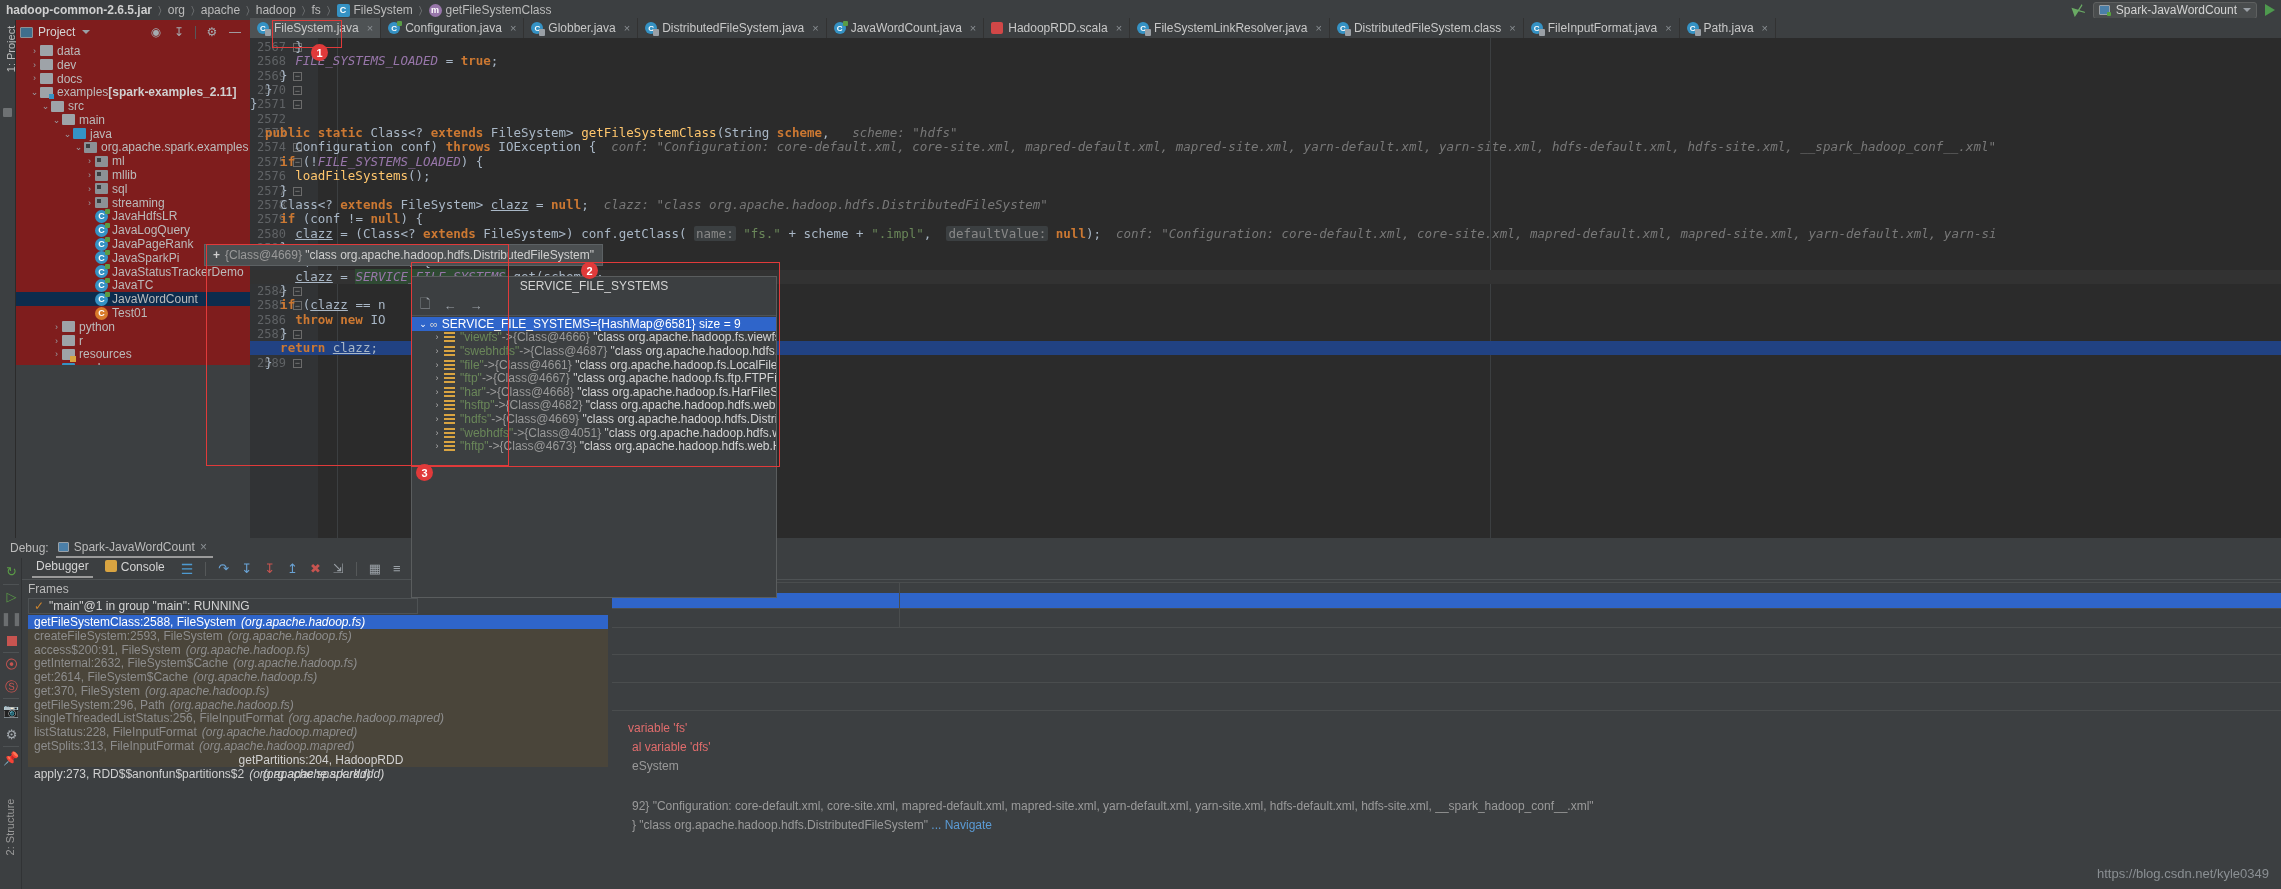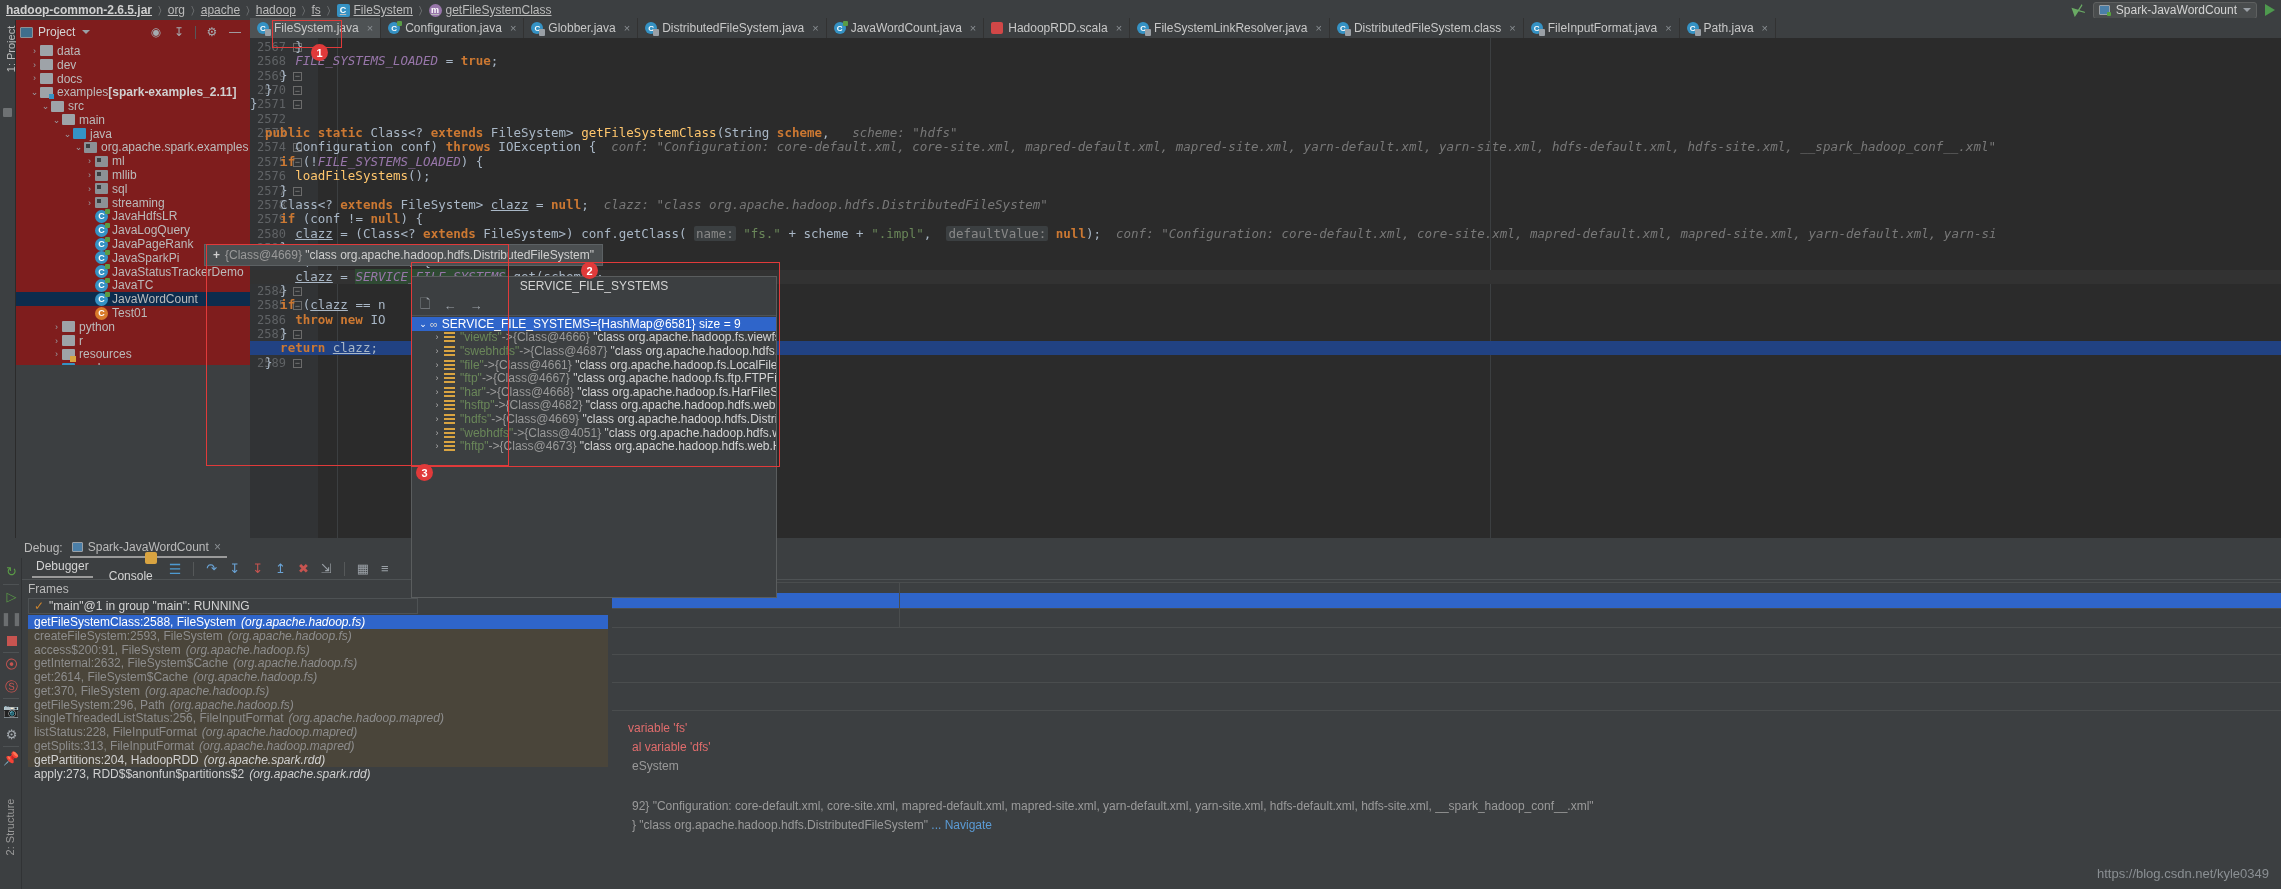--- a/index.html
+++ b/index.html
@@ -10,21 +10,21 @@
     font-size:12px; color:#bbbbbb;
     -webkit-font-smoothing:antialiased;
   }
   #root { position:relative; width:2281px; height:889px; }
 
   
   .topbar {
     position:absolute; left:0; top:0; width:2281px; height:20px;
     background:#3c3f41; display:flex; align-items:center; padding-left:6px;
   }
-  .crumb { display:flex; align-items:center; font-size:12px; color:#bbbbbb; white-space:nowrap;text-decoration:underline; }
+  .crumb { display:flex; align-items:center; font-size:12px; color:#bbbbbb; white-space:nowrap; }
   .crumb.bold { font-weight:bold; color:#cfcfcf; }
   .crumb-sep { color:#6e7173; margin:0 6px; font-size:11px; }
   .crumb-ico {
     display:inline-flex; align-items:center; justify-content:center;
     width:13px; height:13px; border-radius:2px; margin-right:4px;
     font-size:9px; font-weight:bold; color:#fff;
   }
   .ico-class { background:#3592c4; }
   .ico-method { background:#9876aa; border-radius:50%; }
 
@@ -177,21 +177,21 @@
   .parrow.root { color:#fff; }
   .mapico { width:11px;height:10px;flex:0 0 11px; margin-right:5px; display:flex; flex-direction:column; justify-content:space-between;}
   .mapico i { display:block; height:2px; background:#d9a441; }
   .chainico { color:#d4d4d4; margin-right:5px; font-size:11px; letter-spacing:-1px;}
   .key { color:#6a8759; }
   .grey { color:#9a9a9a; }
   .val { color:#d4d4d4; }
 
   
   .debugpanel { position:absolute; left:0; top:538px; width:2281px; height:351px; background:#3c3f41; }
-  .dbg-head { height:20px; display:flex; align-items:center; padding-left:24px; gap:7px; font-size:12px; }
+  .dbg-head { height:20px; display:flex; align-items:center; padding-left:10px; gap:7px; font-size:12px; }
   .dbg-tabname { display:flex;align-items:center;gap:5px; border-bottom:2px solid #9a9a9a; height:20px; padding:0 6px 0 2px;}
   .dbg-toolbar {
     position:absolute; left:22px; top:20px; right:0; height:22px;
     display:flex; align-items:center; gap:12px; padding-left:10px;
     border-bottom:1px solid #4e5254;
   }
   .dbg-tab { font-size:12px; color:#d4d4d4; padding:0 4px 3px 4px; }
   .dbg-tab.active { border-bottom:2px solid #9a9a9a; }
   .dbg-sep { width:1px; height:14px; background:#555859; }
   .vertrail { position:absolute; left:0; top:20px; width:22px; height:331px; background:#3c3f41; border-right:1px solid #313335; }
@@ -620,21 +620,21 @@
       <span class="vrail-div" style="top:140px"></span>
       <span class="vrail-ico" style="top:145px;color:#a5abb0;">📷</span>
       <span class="vrail-ico" style="top:169px;color:#a5abb0;">⚙</span>
       <span class="vrail-div" style="top:188px"></span>
       <span class="vrail-ico" style="top:193px;color:#9aa0a6;">📌</span>
       <span class="rail-label2" style="position:absolute;top:262px;left:-24px;">2: Structure</span>
     </div>
 
     <div class="dbg-toolbar">
       <span class="dbg-tab active">Debugger</span>
-      <span style="display:flex;align-items:flex-end;gap:5px;flex-direction:column;">
+      <span style="display:flex;align-items:flex-start;">
         <span style="width:12px;height:12px;background:#d9a441;border-radius:2px;display:inline-block"></span>
         <span class="dbg-tab">Console</span>
       </span>
       <span style="color:#4e9ad1;font-size:14px">☰</span>
       <span class="dbg-sep"></span>
       <span style="color:#6aa3d5;font-size:13px">↷</span>
       <span style="color:#6aa3d5;font-size:13px">↧</span>
       <span style="color:#c75450;font-size:13px">↧</span>
       <span style="color:#6aa3d5;font-size:13px">↥</span>
       <span style="color:#c75450;font-size:13px">✖</span>
@@ -684,21 +684,21 @@
           <span class="pkg">(org.apache.hadoop.mapred)</span>
         </div>
         <div class="frow dim" style="position: relative;">
           <span>listStatus:228, FileInputFormat</span>
           <span class="pkg">(org.apache.hadoop.mapred)</span>
         </div>
         <div class="frow dim" style="position: relative;">
           <span>getSplits:313, FileInputFormat</span>
           <span class="pkg">(org.apache.hadoop.mapred)</span>
         </div>
-        <div class="frow bright" style="position: relative;">
+        <div class="frow bright" style="position: relative; flex-direction: column;">
           <span>getPartitions:204, HadoopRDD</span>
           <span class="pkg">(org.apache.spark.rdd)</span>
         </div>
         <div class="frow bright" style="position: relative;">
           <span>apply:273, RDD$$anonfun$partitions$2</span>
           <span class="pkg">(org.apache.spark.rdd)</span>
         </div>
       </div>
 
     <div class="varpanel">

